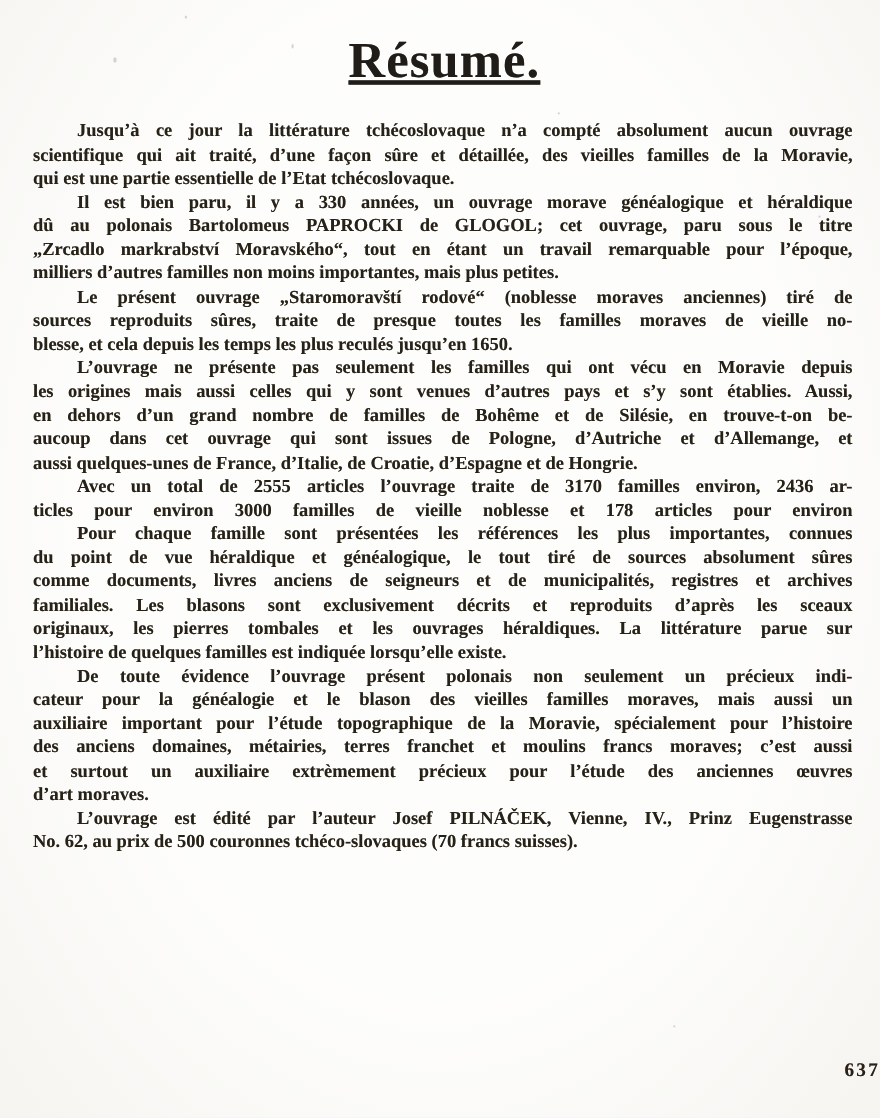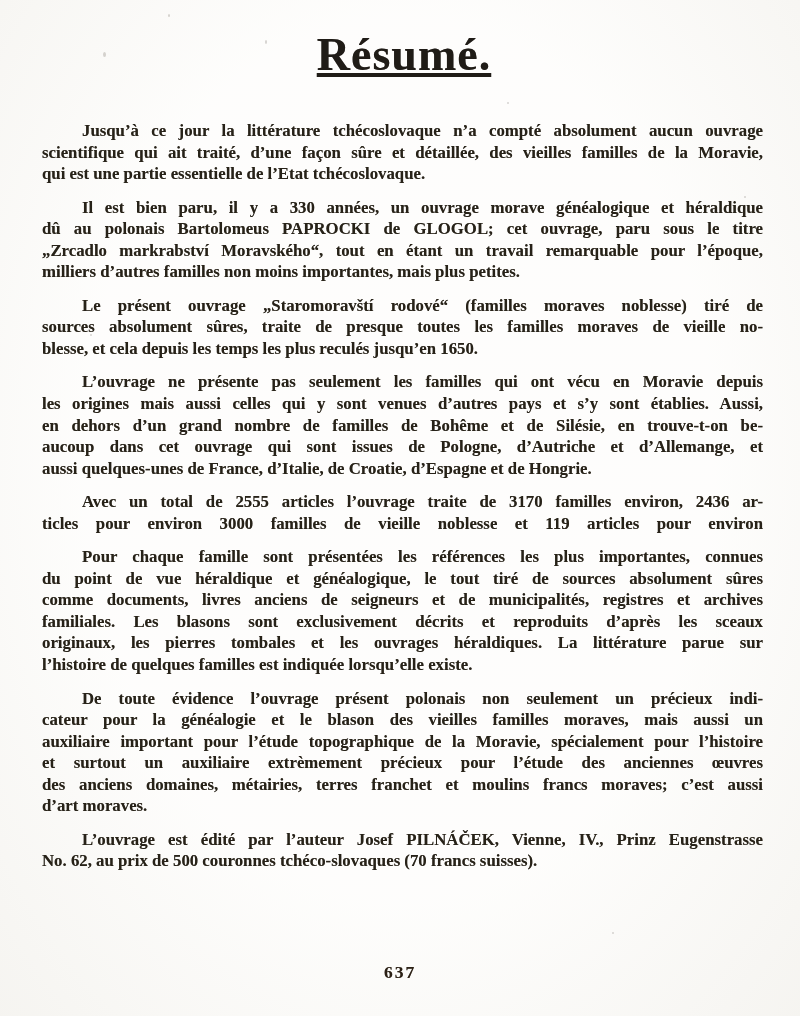--- a/index.html
+++ b/index.html
@@ -32,31 +32,31 @@
   .doc-body {
     position: absolute;
     top: 108px; left: 30px;
     width: 745px;
     font-size: 16.8px;
     line-height: 21.55px;
     font-weight: 700;
     color: #272218;
     text-shadow: 0 0 0.5px rgba(39,34,24,0.45);
   }
-  .para { margin: 12px; }
+  .para { margin: 0; }
   .line {
     text-align: justify;
     text-align-last: justify;
   }
   .line.last { text-align-last: left; }
   .line.first { text-indent: 40px; }
   .folio {
     position: absolute;
     top: 962px; left: 0; width: 100%;
-    text-align: center;
+    text-align: right;
     font-size: 17.5px;
     font-weight: 700;
     letter-spacing: 2px;
     color: #2b2015;
     text-shadow: 0 0 0.5px rgba(43,32,21,0.4);
   }
   .speck {
     position: absolute;
     background: #8b887f;
     border-radius: 50%;
@@ -75,49 +75,49 @@
         <div class="line">scientifique qui ait traité, d’une façon sûre et détaillée, des vieilles familles de la Moravie,</div>
         <div class="line last">qui est une partie essentielle de l’Etat tchécoslovaque.</div>
       </div>
       <div class="para">
         <div class="line first">Il est bien paru, il y a 330 années, un ouvrage morave généalogique et héraldique</div>
         <div class="line">dû au polonais Bartolomeus PAPROCKI de GLOGOL; cet ouvrage, paru sous le titre</div>
         <div class="line">„Zrcadlo markrabství Moravského“, tout en étant un travail remarquable pour l’époque,</div>
         <div class="line last">milliers d’autres familles non moins importantes, mais plus petites.</div>
       </div>
       <div class="para">
-        <div class="line first">Le présent ouvrage „Staromoravští rodové“ (familles moraves noblesse) tiré de</div>
-        <div class="line">sources absolument sûres, traite de presque toutes les familles moraves de vieille no-</div>
+        <div class="line first">Le présent ouvrage „Staromoravští rodové“ (noblesse moraves anciennes) tiré de</div>
+        <div class="line">sources reproduits sûres, traite de presque toutes les familles moraves de vieille no-</div>
         <div class="line last">blesse, et cela depuis les temps les plus reculés jusqu’en 1650.</div>
       </div>
       <div class="para">
         <div class="line first">L’ouvrage ne présente pas seulement les familles qui ont vécu en Moravie depuis</div>
         <div class="line">les origines mais aussi celles qui y sont venues d’autres pays et s’y sont établies. Aussi,</div>
         <div class="line">en dehors d’un grand nombre de familles de Bohême et de Silésie, en trouve-t-on be-</div>
         <div class="line">aucoup dans cet ouvrage qui sont issues de Pologne, d’Autriche et d’Allemange, et</div>
         <div class="line last">aussi quelques-unes de France, d’Italie, de Croatie, d’Espagne et de Hongrie.</div>
       </div>
       <div class="para">
         <div class="line first">Avec un total de 2555 articles l’ouvrage traite de 3170 familles environ, 2436 ar-</div>
-        <div class="line">ticles pour environ 3000 familles de vieille noblesse et 119 articles pour environ</div>
+        <div class="line">ticles pour environ 3000 familles de vieille noblesse et 178 articles pour environ</div>
       </div>
       <div class="para">
         <div class="line first">Pour chaque famille sont présentées les références les plus importantes, connues</div>
         <div class="line">du point de vue héraldique et généalogique, le tout tiré de sources absolument sûres</div>
         <div class="line">comme documents, livres anciens de seigneurs et de municipalités, registres et archives</div>
         <div class="line">familiales. Les blasons sont exclusivement décrits et reproduits d’après les sceaux</div>
         <div class="line">originaux, les pierres tombales et les ouvrages héraldiques. La littérature parue sur</div>
         <div class="line last">l’histoire de quelques familles est indiquée lorsqu’elle existe.</div>
       </div>
       <div class="para">
         <div class="line first">De toute évidence l’ouvrage présent polonais non seulement un précieux indi-</div>
         <div class="line">cateur pour la généalogie et le blason des vieilles familles moraves, mais aussi un</div>
         <div class="line">auxiliaire important pour l’étude topographique de la Moravie, spécialement pour l’histoire</div>
+        <div class="line">des anciens domaines, métairies, terres franchet et moulins francs moraves; c’est aussi</div>
         <div class="line">et surtout un auxiliaire extrèmement précieux pour l’étude des anciennes œuvres</div>
-        <div class="line">des anciens domaines, métairies, terres franchet et moulins francs moraves; c’est aussi</div>
         <div class="line last">d’art moraves.</div>
       </div>
       <div class="para">
         <div class="line first">L’ouvrage est édité par l’auteur Josef PILNÁČEK, Vienne, IV., Prinz Eugenstrasse</div>
         <div class="line last">No. 62, au prix de 500 couronnes tchéco-slovaques (70 francs suisses).</div>
       </div>
     </div>
 
   <div class="folio">637</div>
 

